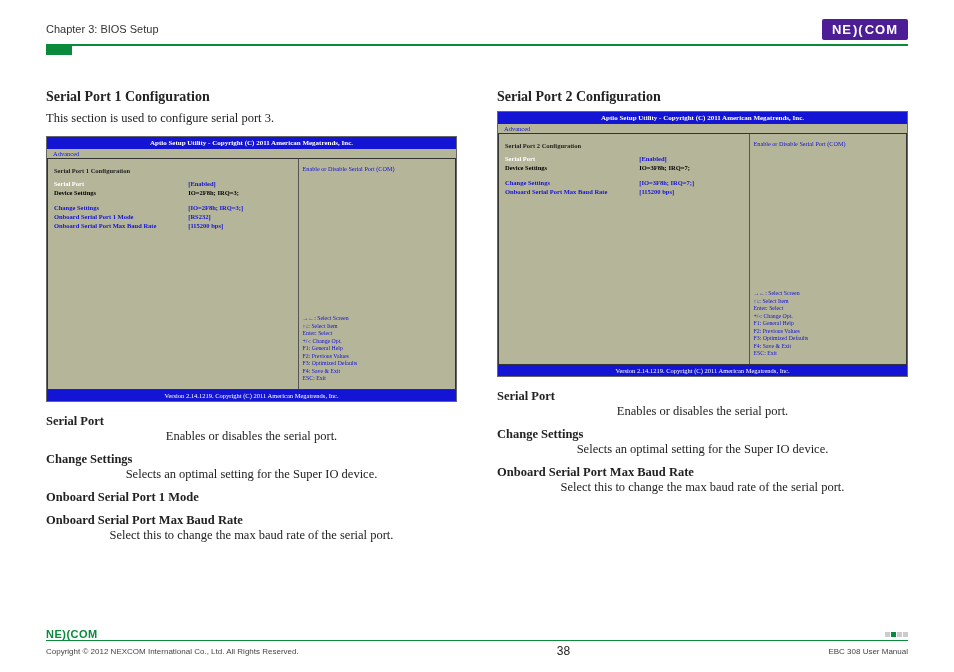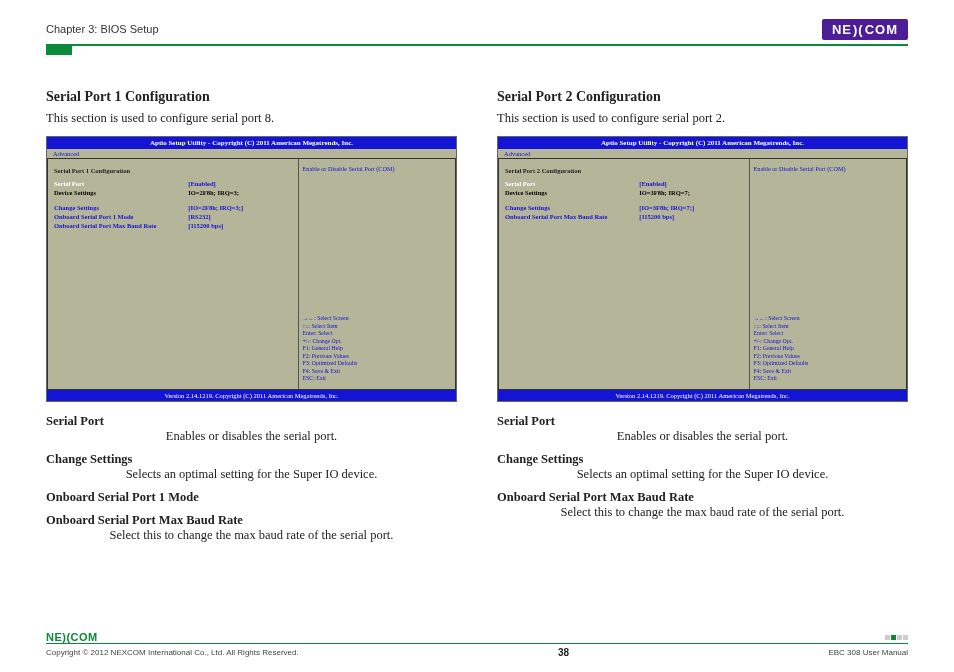--- a/index.html
+++ b/index.html
@@ -44,41 +44,41 @@
   .bios-foot { background: #1414d4; color: #fff; text-align: center; padding: 2px 0; font-size: 6.5px;}
   .desc-block { font-size: 12.5px; margin-top: 12px; }
   .desc-block .dt { font-weight: bold; margin-top: 8px; }
   .desc-block .dd { margin-bottom: 4px; text-align: center; }
   .footer {
     position: absolute; left: 46px; right: 46px; bottom: 14px;
   }
   .footer-hr { border: none; border-top: 1.5px solid #0a8a3a; margin-bottom: 3px;}
   .footer-row { display:flex; justify-content: space-between; align-items:center; font-size: 8px; color:#444;}
   .footer-logo { font-weight:bold; color:#0a8a3a; font-size:11px; letter-spacing:0.5px;}
-  .page-num { font-weight:bold; font-size:10px; color:#222;}
+  .page-num { font-weight:normal; font-size:12px; color:#222;}
   .footer-sq { display:inline-flex; gap:1px; margin-left:6px;}
   .footer-sq span{ width:5px; height:5px; background:#ccc; display:inline-block;}
   .footer-sq span.g{ background:#0a8a3a;}
   .nexcom-small { display:flex; align-items:center; gap:4px;}
 </style>
 </head>
 <body>
 
 <div class="top-row">
   <div class="chapter">Chapter 3: BIOS Setup</div>
   <div class="logo-nexcom">NE<span class="x">)(</span>COM</div>
 </div>
 <hr class="hr-top">
 <div class="green-tab"></div>
 
 <div class="columns">
 
   <div class="col">
     <div class="sec-title">Serial Port 1 Configuration</div>
-    <div class="sec-desc">This section is used to configure serial port 8.</div>
+    <div class="sec-desc">This section is used to configure serial port 3.</div>
 
     <div class="bios-box">
       <div class="bios-title">Aptio Setup Utility - Copyright (C) 2011 American Megatrends, Inc.</div>
       <div class="bios-tabs">
         <div class="bios-tab">Advanced</div>
       </div>
       <div class="bios-body">
         <div class="bios-left">
           <div class="bold" style="margin-bottom:6px;">Serial Port 1 Configuration</div>
           <div id="l-rows1">
@@ -131,21 +131,20 @@
         <div class="dt">Change Settings</div>
         <div class="dd">Selects an optimal setting for the Super IO device.</div>
         <div class="dt">Onboard Serial Port 1 Mode</div>
         <div class="dt">Onboard Serial Port Max Baud Rate</div>
         <div class="dd">Select this to change the max baud rate of the serial port.</div>
       </div>
   </div>
 
   <div class="col">
     <div class="sec-title">Serial Port 2 Configuration</div>
-    <div class="sec-desc">This section is used to configure serial port 2.</div>
 
     <div class="bios-box">
       <div class="bios-title">Aptio Setup Utility - Copyright (C) 2011 American Megatrends, Inc.</div>
       <div class="bios-tabs">
         <div class="bios-tab">Advanced</div>
       </div>
       <div class="bios-body">
         <div class="bios-left">
           <div class="bold" style="margin-bottom:6px;">Serial Port 2 Configuration</div>
           <div id="r-rows1">

